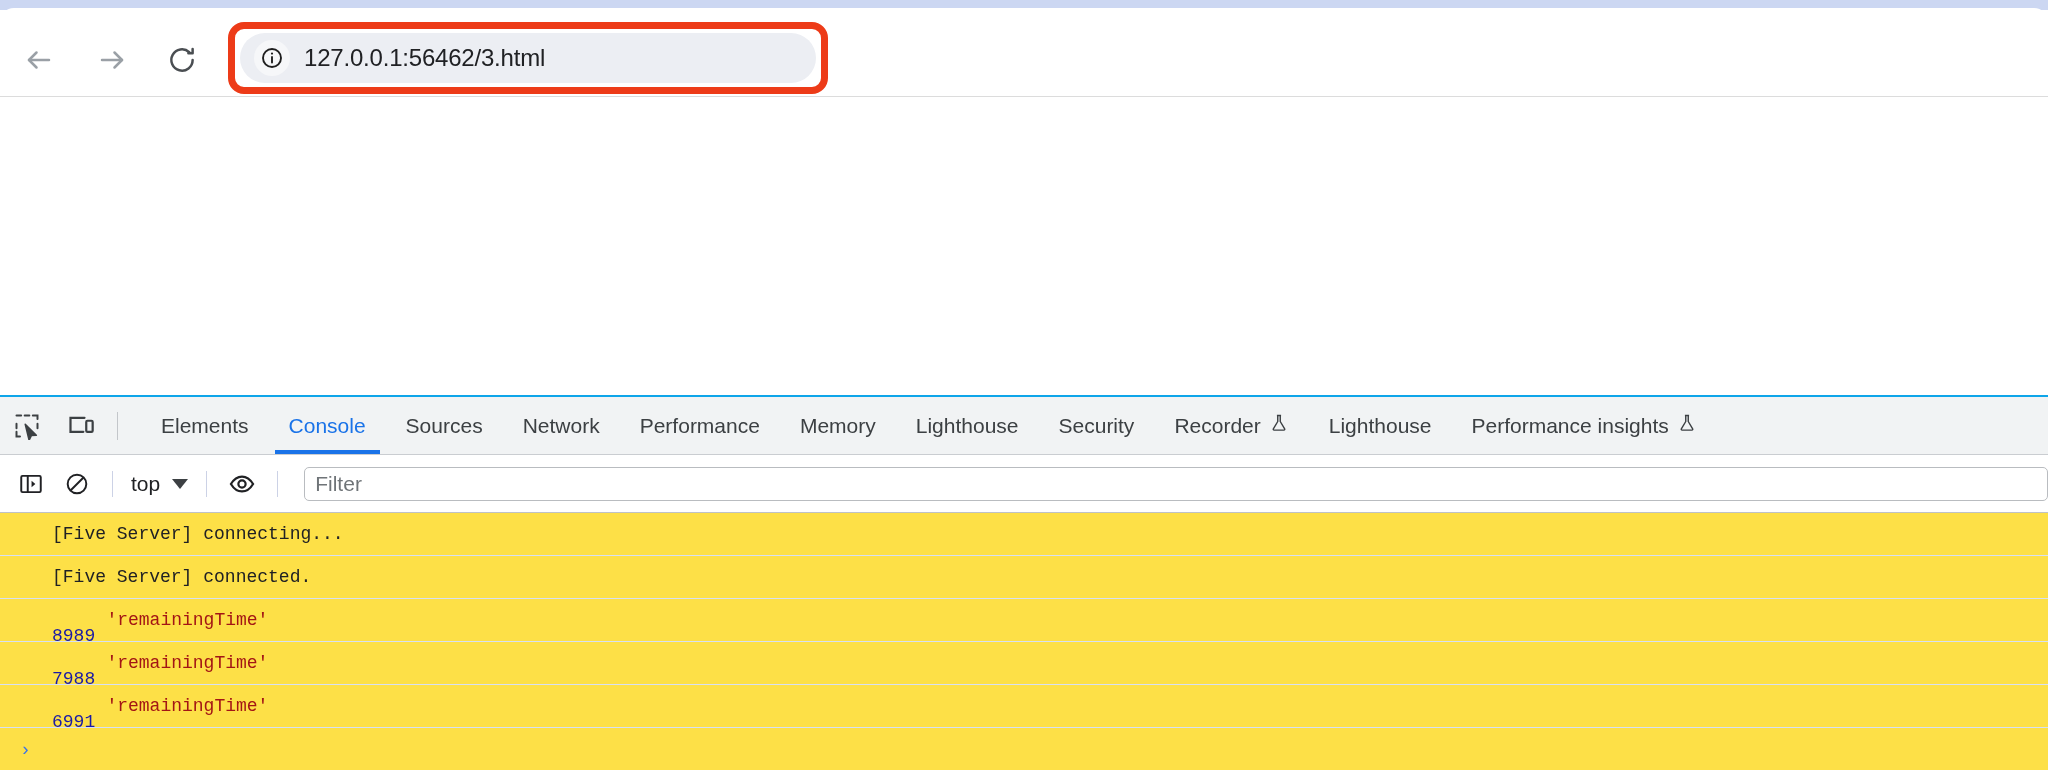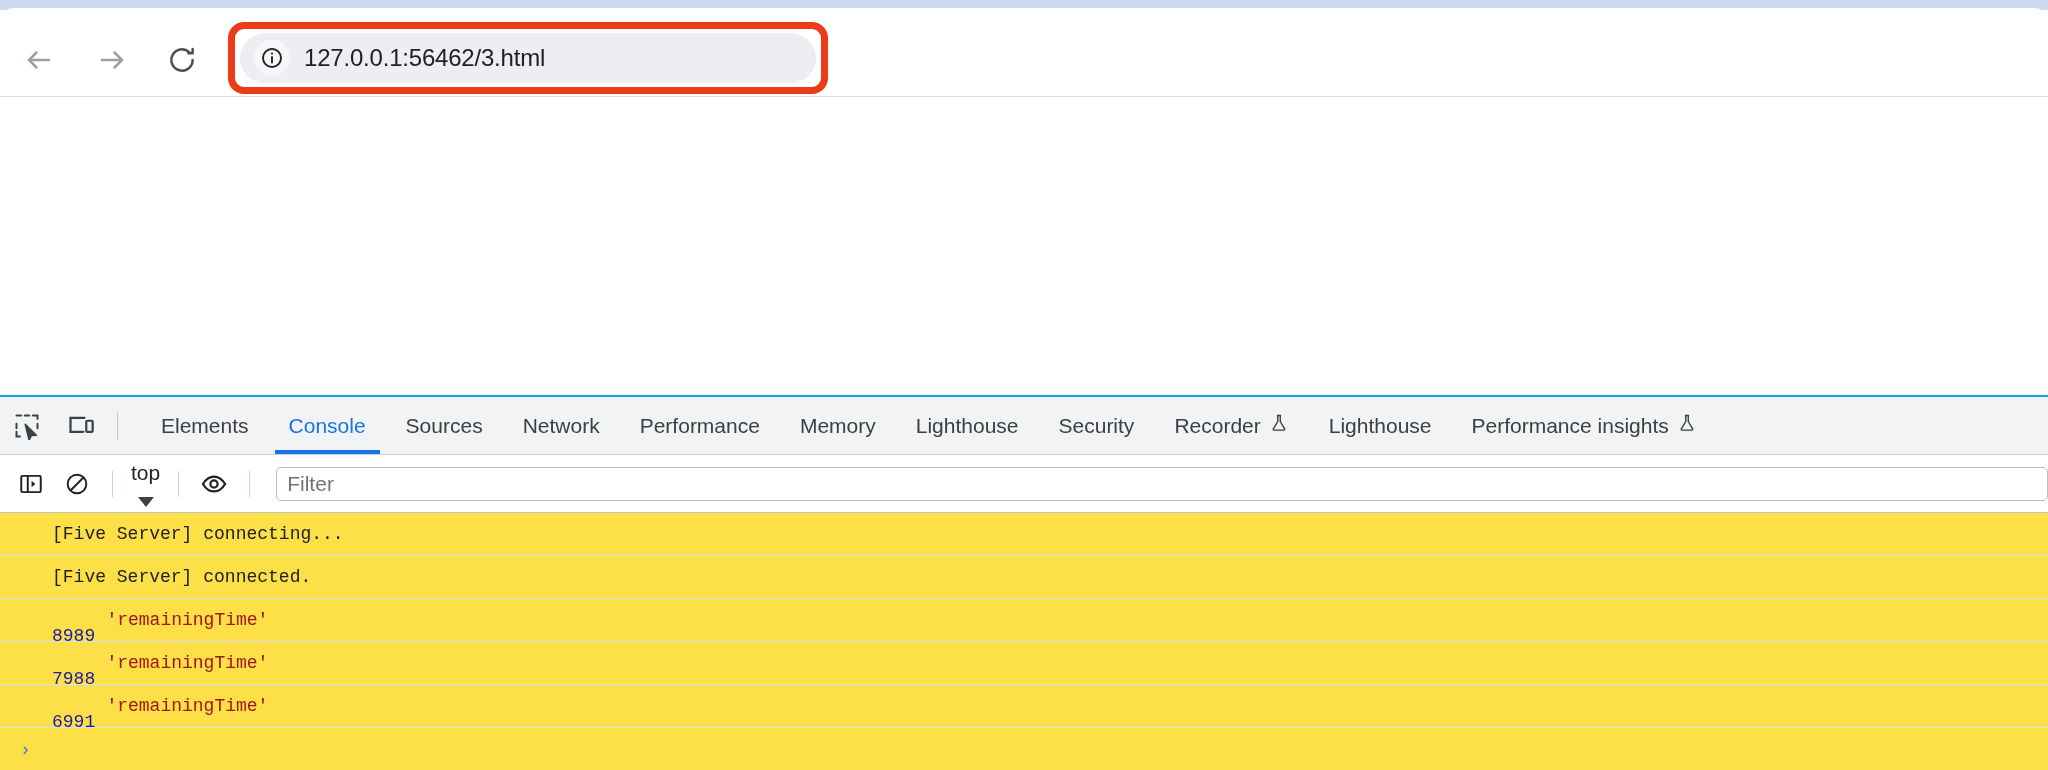--- a/index.html
+++ b/index.html
@@ -139,21 +139,20 @@
     color: #202124;
   }
   .fb-sep {
     width: 1px; height: 26px;
     background: #ccd2e6; margin: 0 12px;
   }
   .ctx-select {
     display: flex; align-items: center; gap: 12px;
     font-size: 21px; color: #202124;
     padding: 0 6px;
-    flex-direction: column;
   }
   .caret {
     width: 0; height: 0;
     border-left: 8px solid transparent;
     border-right: 8px solid transparent;
     border-top: 10px solid #3c4043;
   }
   .filter-input {
     flex: 1 1 auto;
     height: 34px;

